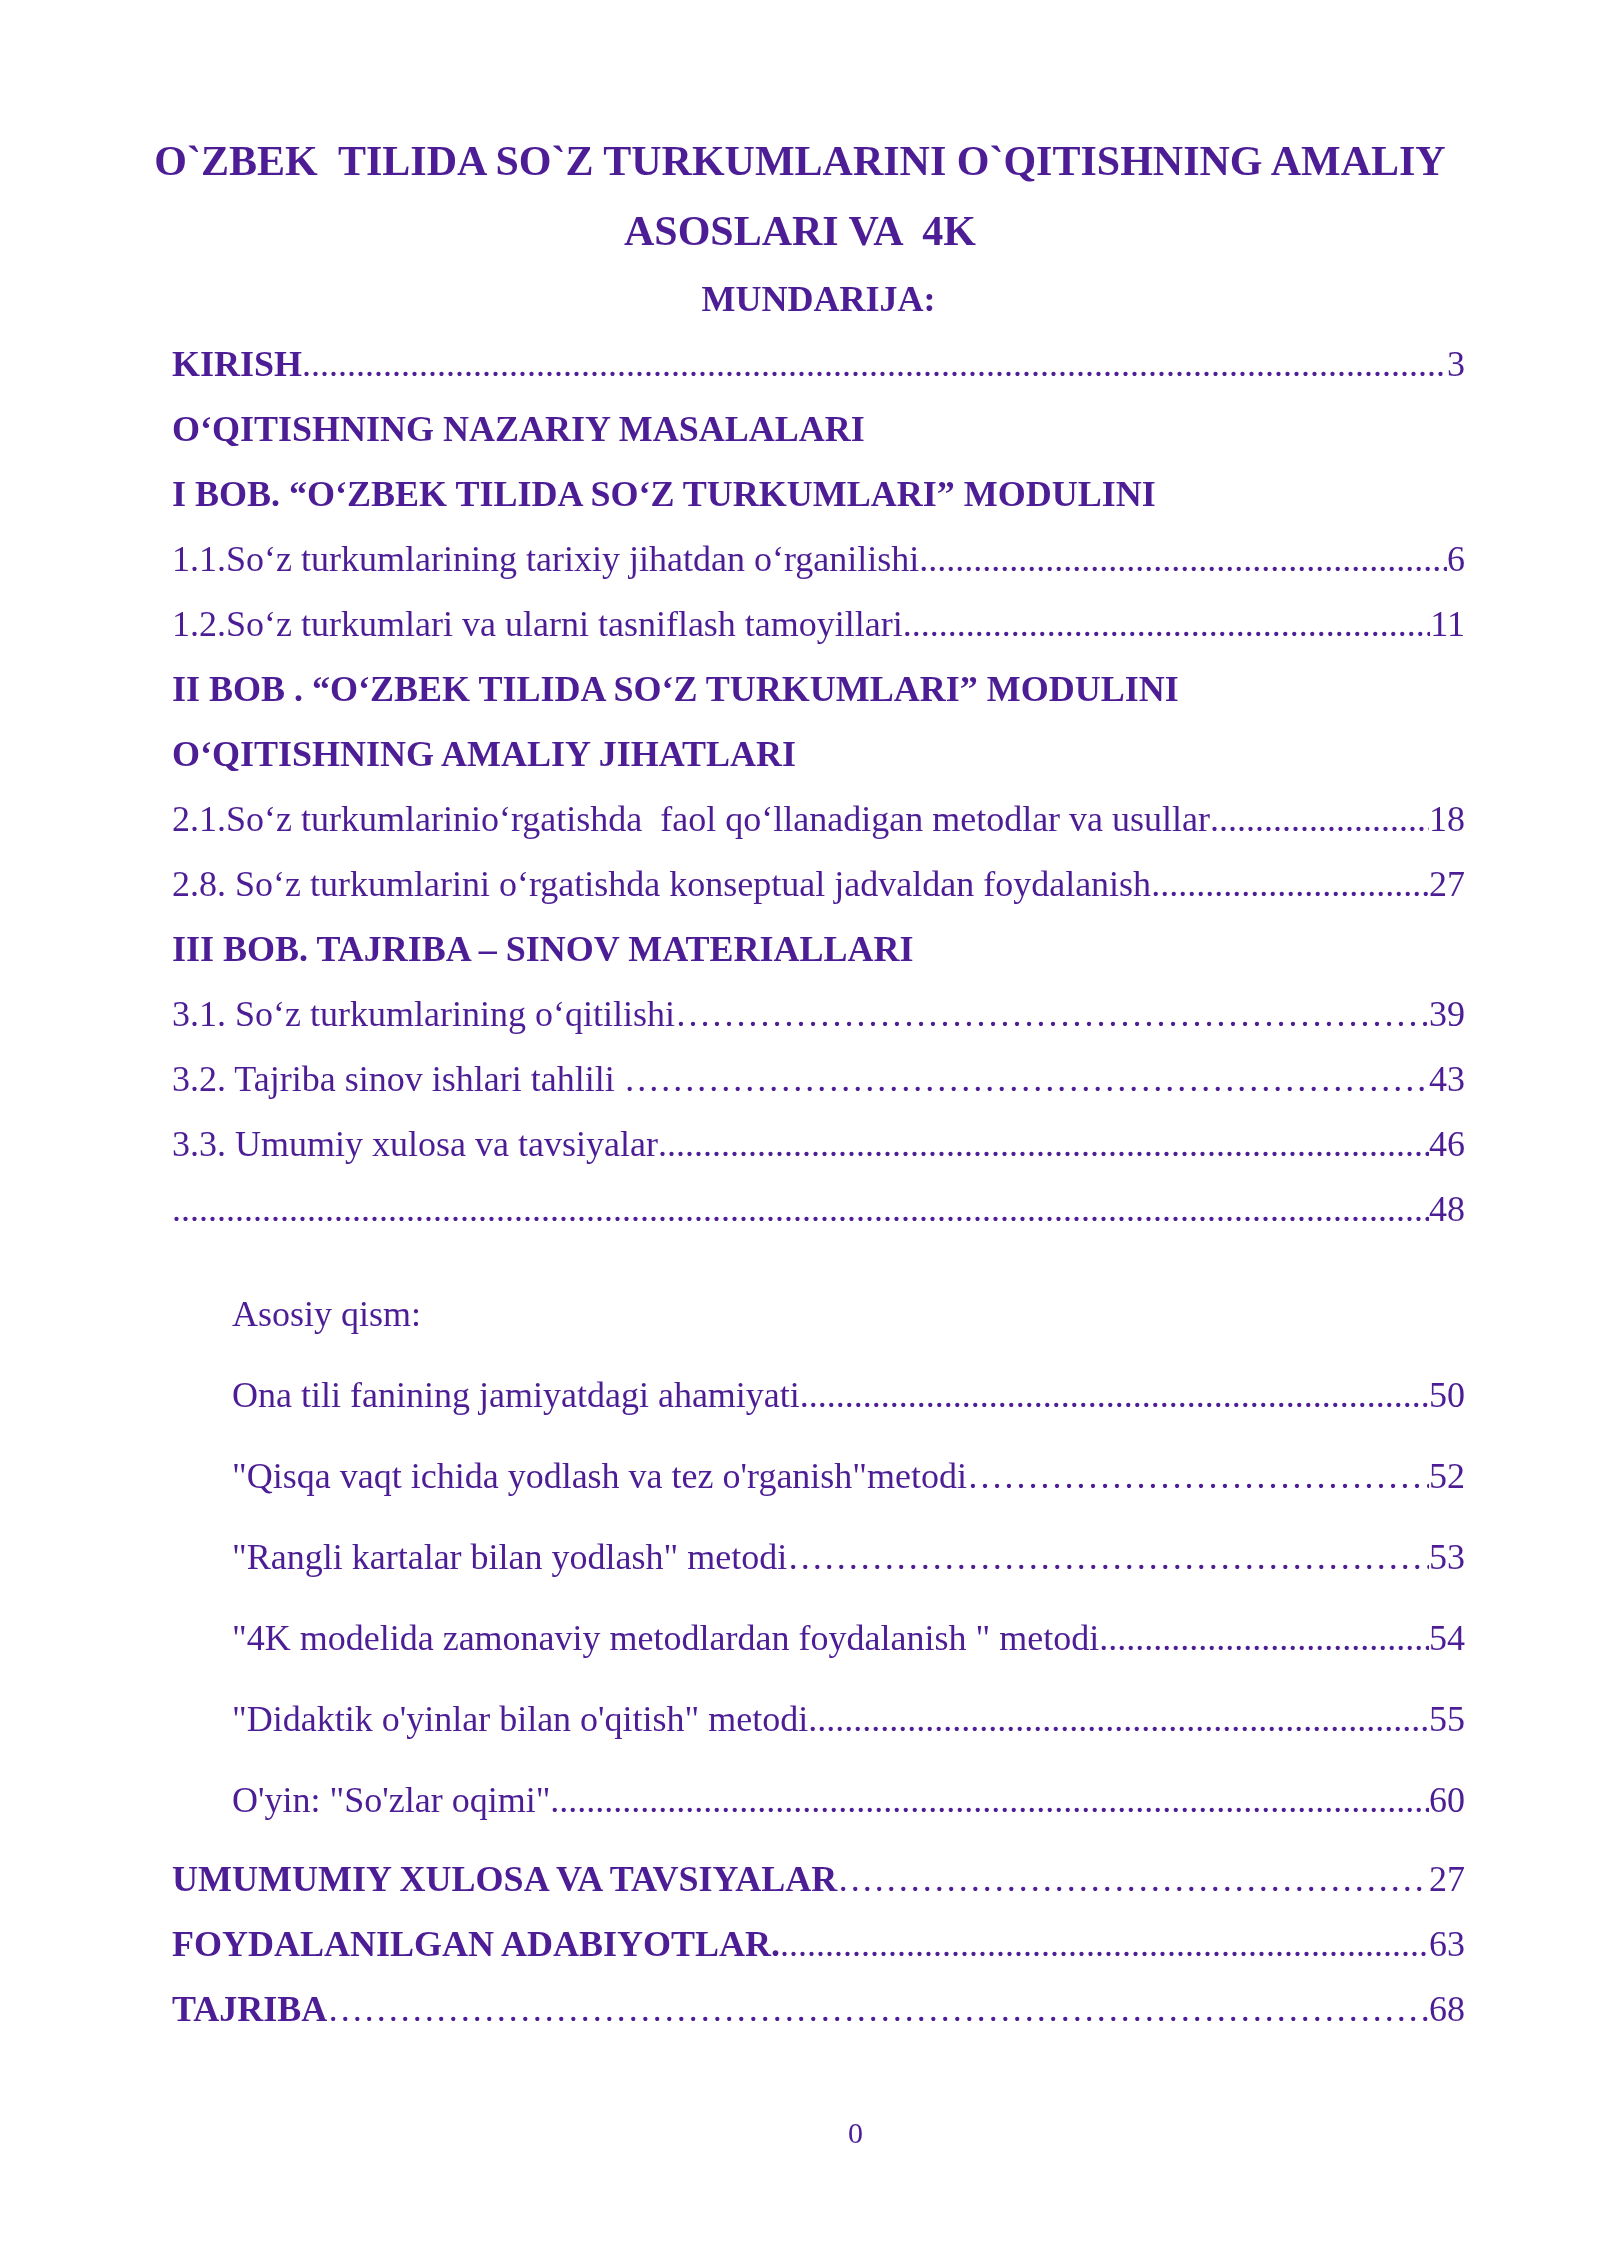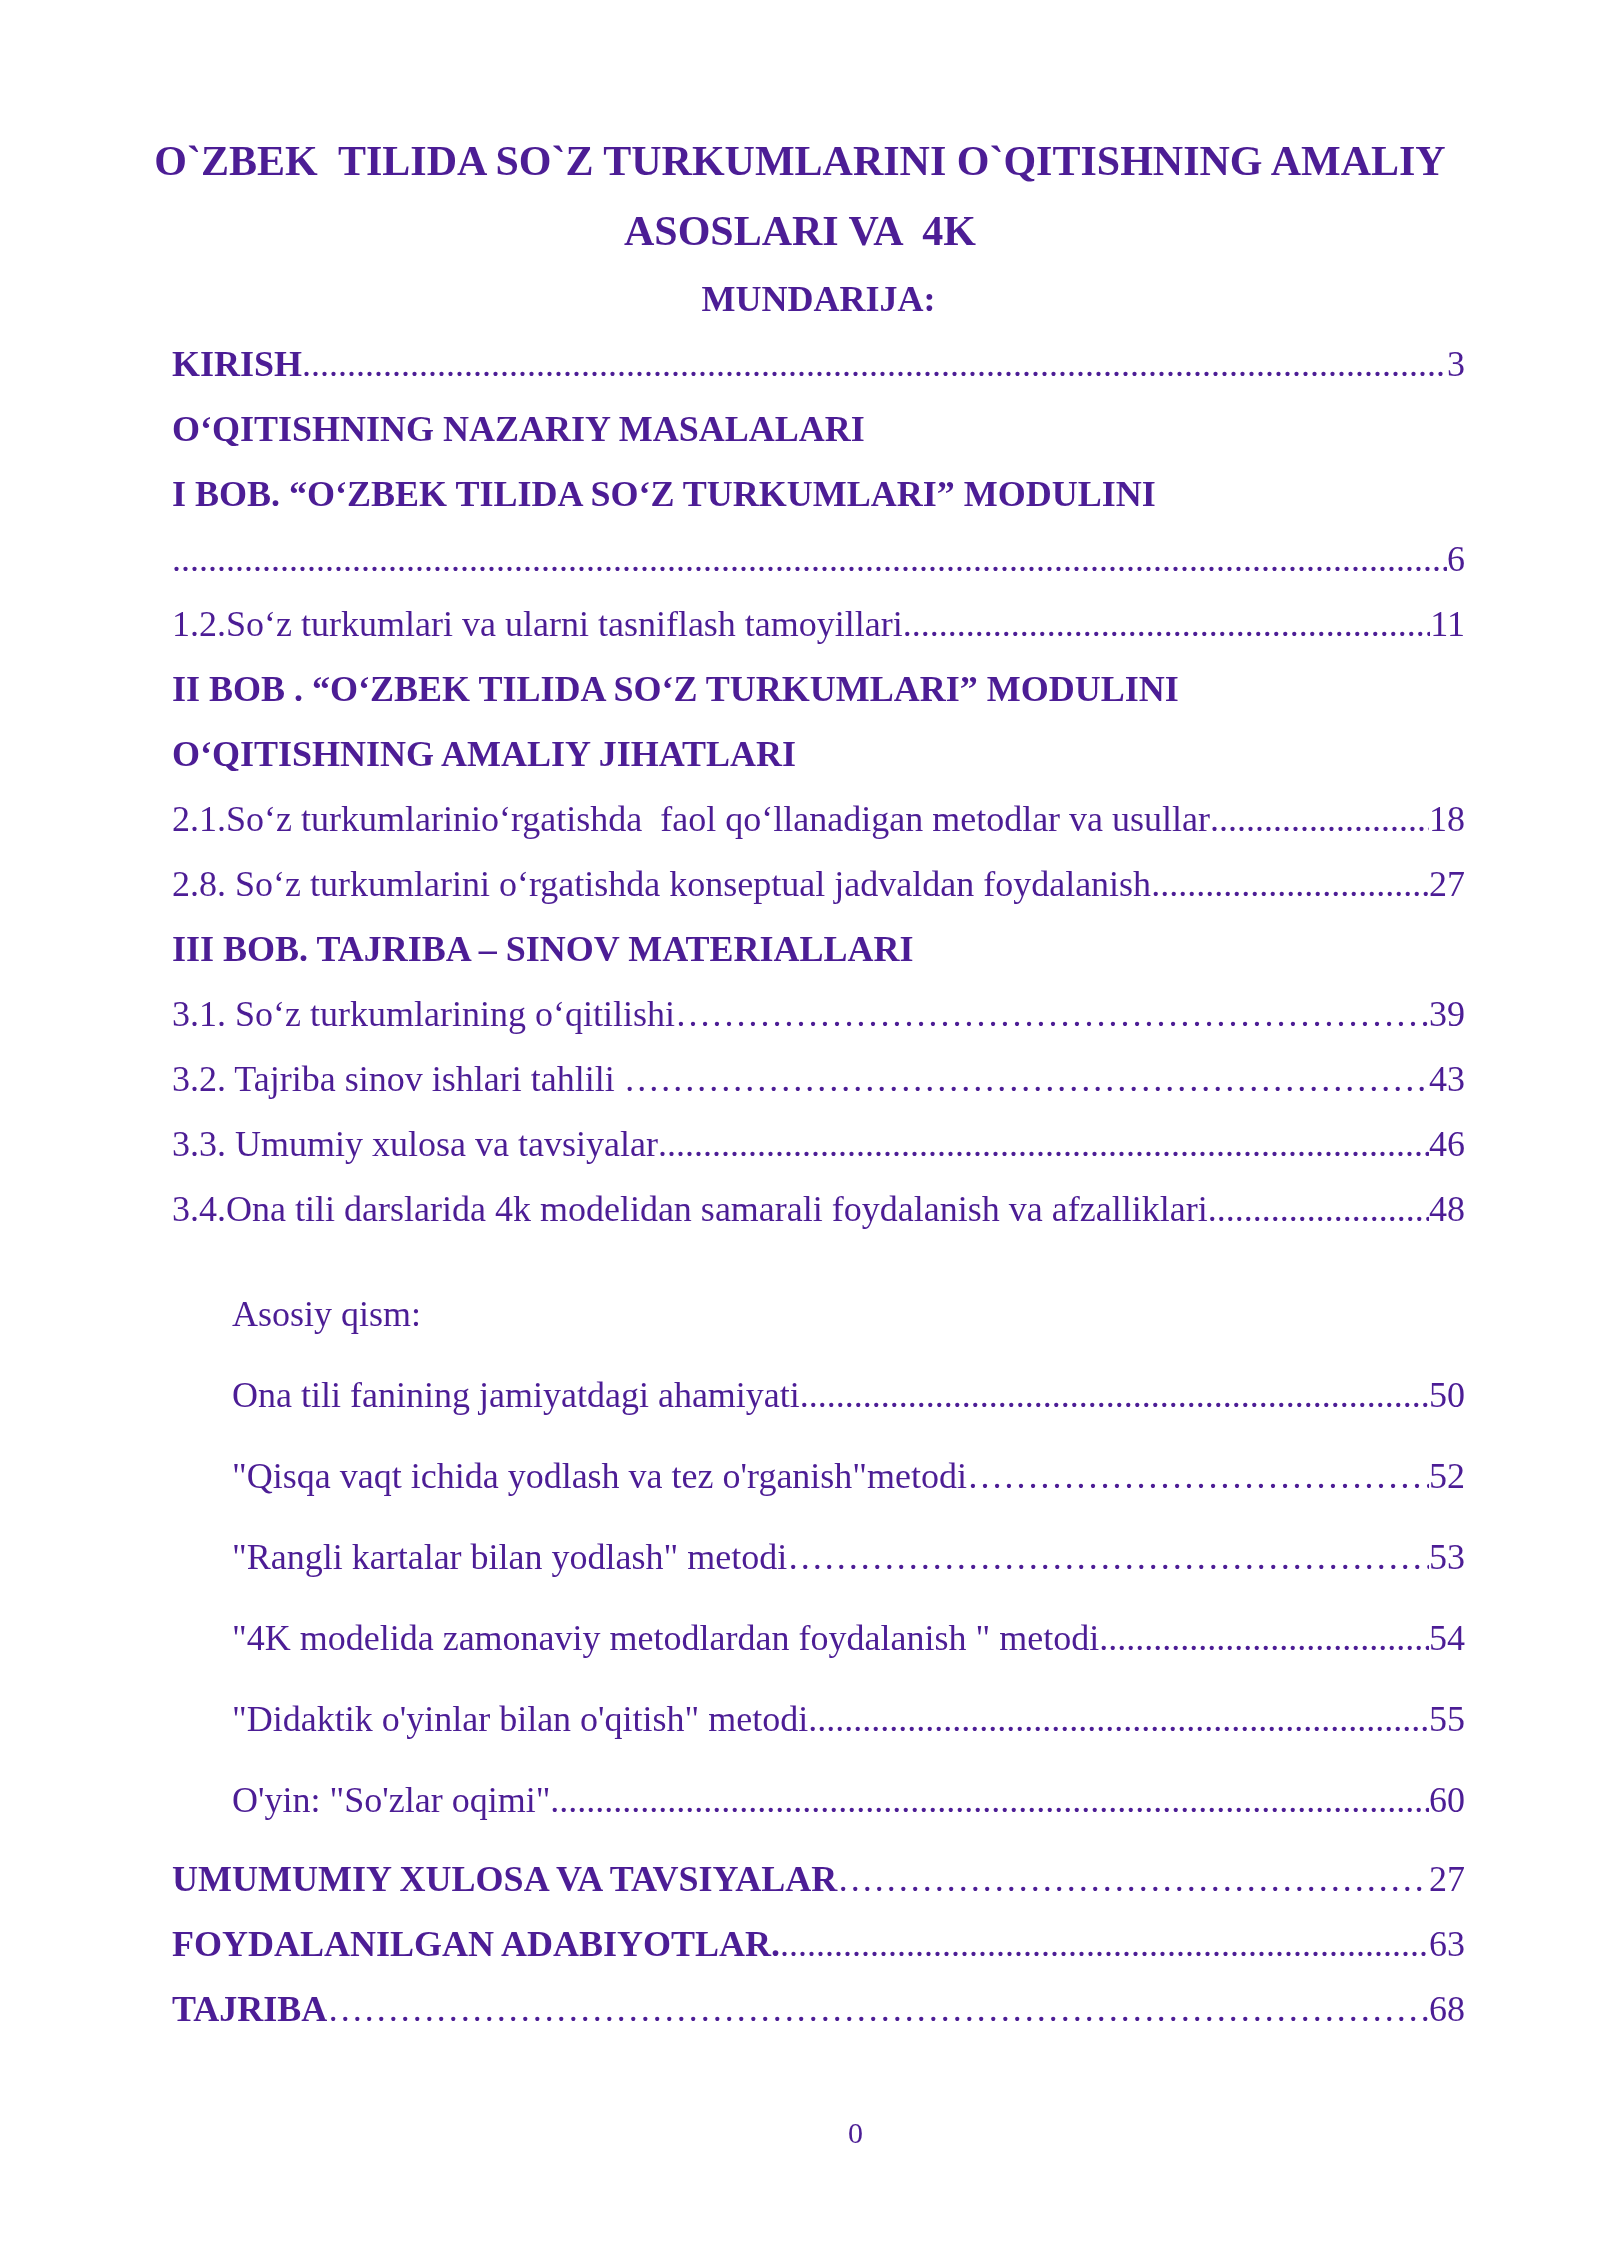--- a/index.html
+++ b/index.html
@@ -41,20 +41,21 @@
     <div id="toc">
         <div class="section section-main">
           <div class="line item bold-label">
     <span class="label">KIRISH</span>
     <span class="leader">......................................................................................................................................................................</span>
     <span class="pagenum">3</span>
   </div>
           <div class="heading">O‘QITISHNING NAZARIY MASALALARI</div>
           <div class="heading">I BOB. “O‘ZBEK TILIDA SO‘Z TURKUMLARI” MODULINI</div>
           <div class="line item">
+    <span class="label">1.1.So‘z turkumlarining tarixiy jihatdan o‘rganilishi</span>
     <span class="leader">......................................................................................................................................................................</span>
     <span class="pagenum">6</span>
   </div>
           <div class="line item">
     <span class="label">1.2.So‘z turkumlari va ularni tasniflash tamoyillari</span>
     <span class="leader">......................................................................................................................................................................</span>
     <span class="pagenum">11</span>
   </div>
           <div class="heading">II BOB . “O‘ZBEK TILIDA SO‘Z TURKUMLARI” MODULINI</div>
           <div class="heading">O‘QITISHNING AMALIY JIHATLARI</div>
@@ -78,21 +79,20 @@
     <span class="label">3.2. Tajriba sinov ishlari tahlili </span>
     <span class="leader">………………………………………………………………………………………………………………………………………………………………………………………</span>
     <span class="pagenum">43</span>
   </div>
           <div class="line item">
     <span class="label">3.3. Umumiy xulosa va tavsiyalar</span>
     <span class="leader">......................................................................................................................................................................</span>
     <span class="pagenum">46</span>
   </div>
           <div class="line item">
-    <span class="label">3.4.Ona tili darslarida 4k modelidan samarali foydalanish va afzalliklari</span>
     <span class="leader">......................................................................................................................................................................</span>
     <span class="pagenum">48</span>
   </div>
         </div>
         <div class="section section-asosiy">
           <div class="plain">Asosiy qism:</div>
           <div class="line item">
     <span class="label">Ona tili fanining jamiyatdagi ahamiyati</span>
     <span class="leader">......................................................................................................................................................................</span>
     <span class="pagenum">50</span>

